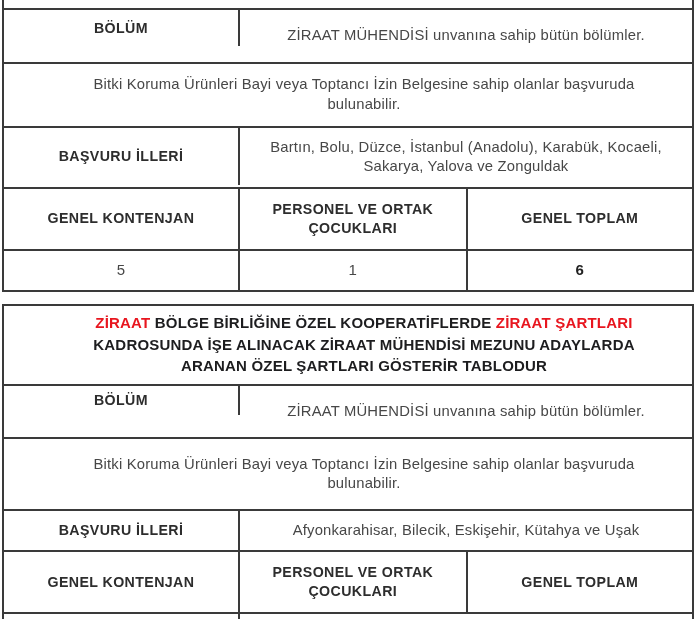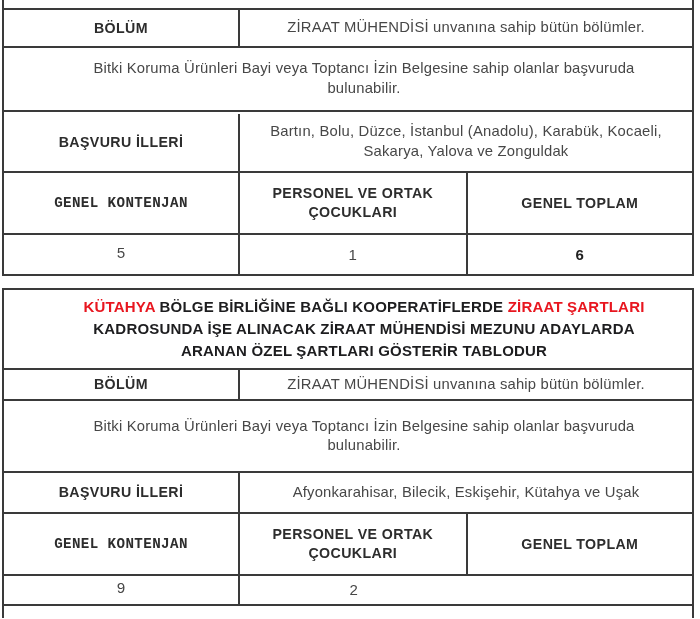--- a/index.html
+++ b/index.html
@@ -17,37 +17,37 @@
     -webkit-font-smoothing:antialiased;
   }
   .page{width:700px;}
   .tbl{
     margin-left:2px;margin-right:6px;
     border:2px solid var(--border);
   }
   .tbl1{border-top:none;}
   .tbl2{border-bottom:none;}
   .row{
-    display:flex;align-items:flex-end;
+    display:flex;align-items:flex-start;
     border-bottom:2px solid var(--border);
   }
   .row:last-child{border-bottom:none;}
   .tbl1 .row:last-child{border-bottom:none;} 
   .cell{
     display:flex;align-items:center;justify-content:center;
     text-align:center;
     border-right:2px solid var(--border);
     color:var(--text);
     font-size:14.8px;letter-spacing:.2px;line-height:1.32;
   }
   .cell:last-child{border-right:none;}
   
   .c1{width:34.3%;flex:0 0 34.3%;}
   .c2{width:65.7%;flex:1 1 auto;}
-  .t1{width:34.3%;flex:0 0 34.3%;font-family:Liberation Mono, monospace;}
+  .t1{width:34.3%;flex:0 0 34.3%;}
   .t2{width:33.1%;flex:0 0 33.1%;}
   .t3{width:32.6%;flex:1 1 auto;}
   .full{width:100%;flex:1 1 auto;margin-left:32px;}
   .head{
     font-weight:bold;color:var(--heading);
     font-size:14.2px;letter-spacing:.4px;
   }
   
   .r-partial-top{min-height:10px;}
   .r-bolum1 .cell{min-height:36px;}
@@ -66,21 +66,21 @@
   .r-partial-bottom{min-height:12px;}
   .val{font-size:15px;}
   .val-bold{font-weight:bold;color:#222;}
   .title-cell{
     font-weight:bold;color:var(--title);
     font-size:15px;line-height:1.45;letter-spacing:.2px;
     display:block;align-self:center;
   }
   .title-wrap{display:flex;align-items:center;justify-content:center;width:100%;}
   .red{color:var(--red);}
-  .b2c{padding:0 10px;}
+  .b2c{padding:16px 10px;}
 </style>
 </head>
 <body>
 
 <div class="page">
 
   <section class="tbl tbl1">
     <div class="row r-partial-top">
       <div class="cell c1"></div>
       <div class="cell c2"></div>
@@ -106,21 +106,21 @@
       <div class="cell t2 val">1</div>
       <div class="cell t3 val val-bold">6</div>
     </div>
   </section>
 
   <div class="gap"></div>
 
   <section class="tbl tbl2">
     <div class="row r-title">
       <div class="cell full title-wrap">
-        <div class="title-cell"><span class="red">KÜTAHYA</span><span> BÖLGE BİRLİĞİNE BAĞLI KOOPERATİFLERDE </span><span class="red">ZİRAAT ŞARTLARI</span><span> KADROSUNDA İŞE ALINACAK ZİRAAT MÜHENDİSİ MEZUNU ADAYLARDA ARANAN ÖZEL ŞARTLARI GÖSTERİR TABLODUR</span></div>
+        <div class="title-cell"><span class="red">ZİRAAT</span><span> BÖLGE BİRLİĞİNE ÖZEL KOOPERATİFLERDE </span><span class="red">ZİRAAT ŞARTLARI</span><span> KADROSUNDA İŞE ALINACAK ZİRAAT MÜHENDİSİ MEZUNU ADAYLARDA ARANAN ÖZEL ŞARTLARI GÖSTERİR TABLODUR</span></div>
       </div>
     </div>
     <div class="row r-bolum2">
       <div class="cell c1 head">BÖLÜM</div>
       <div class="cell c2 b2c">ZİRAAT MÜHENDİSİ unvanına sahip bütün bölümler.</div>
     </div>
     <div class="row r-note2">
       <div class="cell full">Bitki Koruma Ürünleri Bayi veya Toptancı İzin Belgesine sahip olanlar başvuruda bulunabilir.</div>
     </div>
     <div class="row r-basvuru2">

